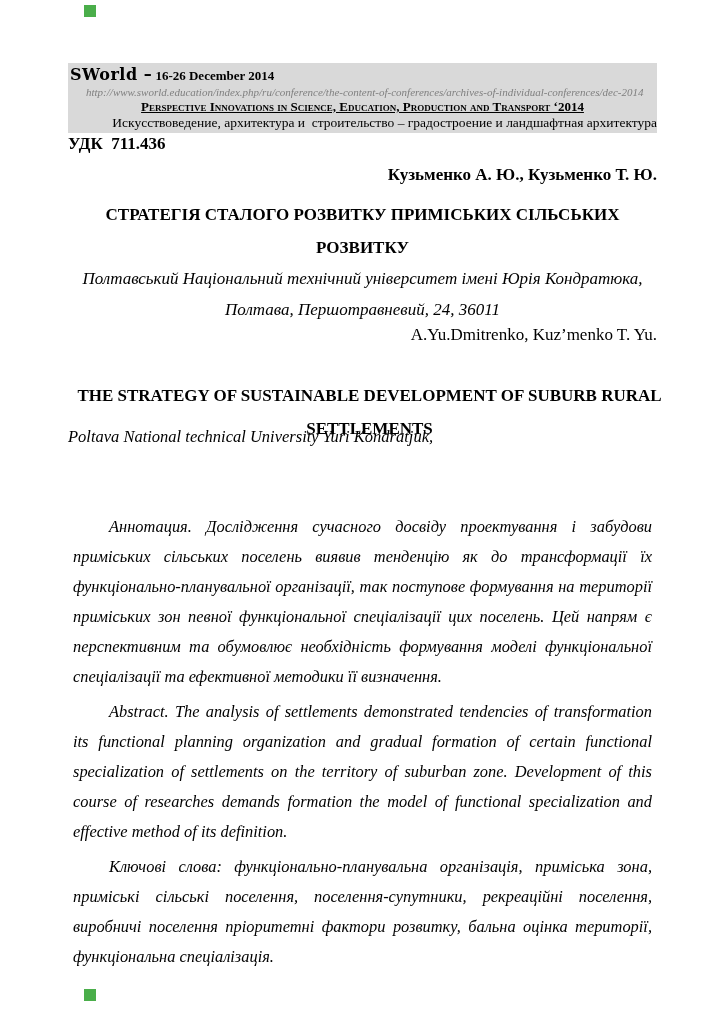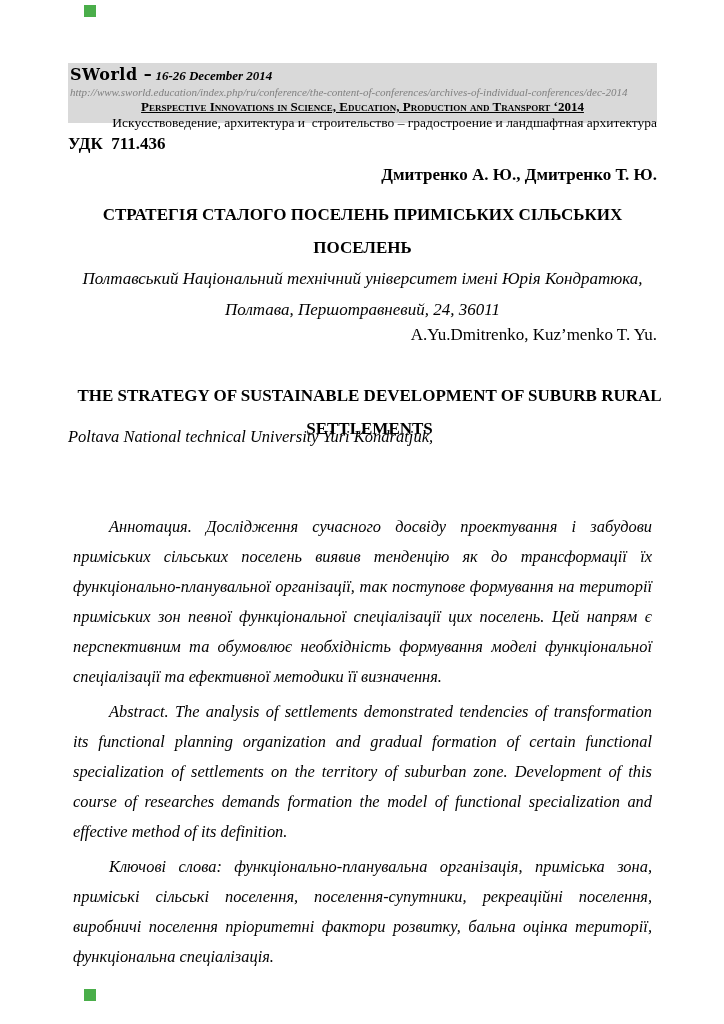--- a/index.html
+++ b/index.html
@@ -7,24 +7,24 @@
     position:relative; width:724px; height:1024px; background:#ffffff;
     font-family:"Liberation Serif", serif; color:#000; overflow:hidden;
   }
   .marker { position:absolute; left:84px; width:12px; height:12px; }
   .marker-top { top:5px; }
   .marker-bottom { top:989px; }
 
   .band { position:absolute; left:68px; top:63px; width:589px; background:#d9d9d9; }
   .band-line1 { padding:3px 0 0 2px; line-height:18px; }
   .logo { font-family:"DejaVu Serif", serif; font-weight:bold; font-size:16px; letter-spacing:0.5px; }
-  .band-date { font-weight:bold; font-style:italic; font-size:13px; }
-  .band-url { font-style:italic; font-size:11px; color:#7f7f7f; padding-left:2px; line-height:14px; white-space:nowrap; }
+  .band-date { font-weight:bold; font-size:13px; }
+  .band-url { font-style:italic; font-size:11px; color:#7f7f7f; padding-left:18px; line-height:14px; white-space:nowrap; }
   .band-conf { font-weight:bold; font-size:13px; text-align:center; text-decoration:underline;
-               font-variant:small-caps; line-height:16px; padding-bottom:8px; }
+               font-variant:small-caps; line-height:16px; padding-bottom:18px; }
 
   .section-line { position:absolute; left:68px; top:115px; width:589px; text-align:right;
                   font-size:13.5px; white-space:pre-wrap; }
 
   .abs { position:absolute; left:68px; width:589px; }
   .udc { top:134px; font-weight:bold; font-size:17px; white-space:pre-wrap; }
   .authors-ua { top:165px; font-weight:bold; font-size:17px; text-align:right; }
   .title-ua { top:198px; font-weight:bold; font-size:17px; text-align:center; line-height:33px; margin:0; }
   .aff-ua { top:263px; font-style:italic; font-size:17px; text-align:center; line-height:31px; }
   .authors-en { top:325px; font-weight:normal; font-size:17px; text-align:right; }
@@ -46,23 +46,23 @@
       <span class="logo">SWorld –</span><span class="band-date"> 16-26 December 2014</span>
     </div>
     <div class="band-url">http://www.sworld.education/index.php/ru/conference/the-content-of-conferences/archives-of-individual-conferences/dec-2014</div>
     <div class="band-conf">Perspective Innovations in Science, Education, Production and Transport ‘2014</div>
   </div>
 
   <div class="section-line">Искусствоведение, архитектура и  строительство – градостроение и ландшафтная архитектура</div>
 
   <div class="abs udc">УДК  711.436</div>
 
-  <div class="abs authors-ua">Дмитренко А. Ю., Дмитренко Т. Ю.</div>
+  <div class="abs authors-ua">Кузьменко А. Ю., Кузьменко Т. Ю.</div>
 
-  <h1 class="abs title-ua">СТРАТЕГІЯ СТАЛОГО ПОСЕЛЕНЬ ПРИМІСЬКИХ СІЛЬСЬКИХ ПОСЕЛЕНЬ</h1>
+  <h1 class="abs title-ua">СТРАТЕГІЯ СТАЛОГО РОЗВИТКУ ПРИМІСЬКИХ СІЛЬСЬКИХ РОЗВИТКУ</h1>
 
   <div class="abs aff-ua">
     <div>Полтавський Національний технічний університет імені Юрія Кондратюка,</div>
     <div>Полтава, Першотравневий, 24, 36011</div>
   </div>
 
   <div class="abs authors-en">A.Yu.Dmitrenko, Kuz’menko T. Yu.</div>
 
   <h2 class="abs title-en">THE STRATEGY OF SUSTAINABLE DEVELOPMENT OF SUBURB RURAL SETTLEMENTS</h2>
 

